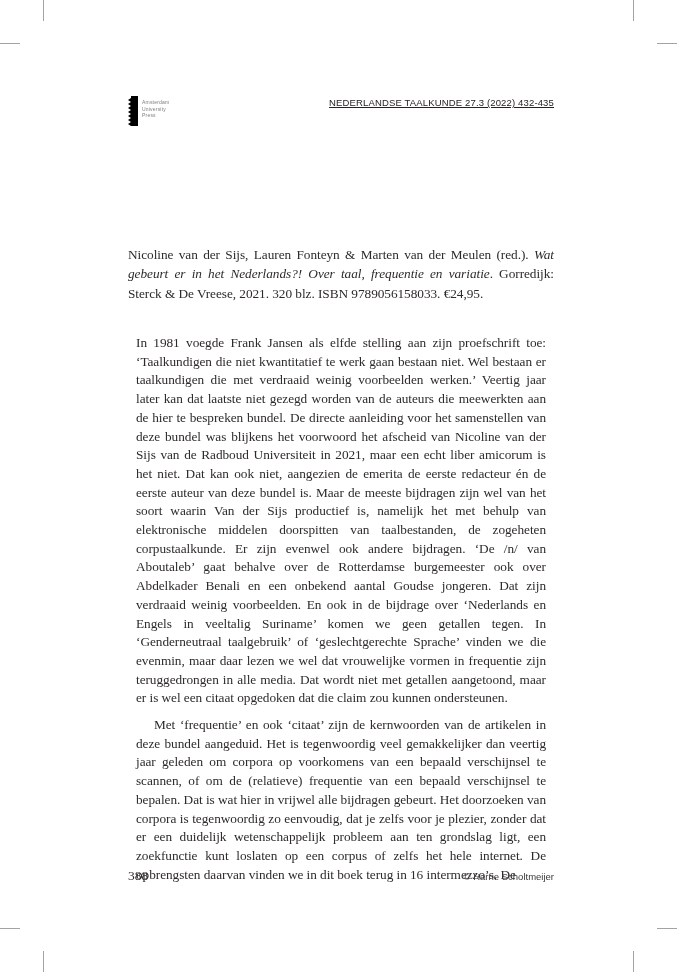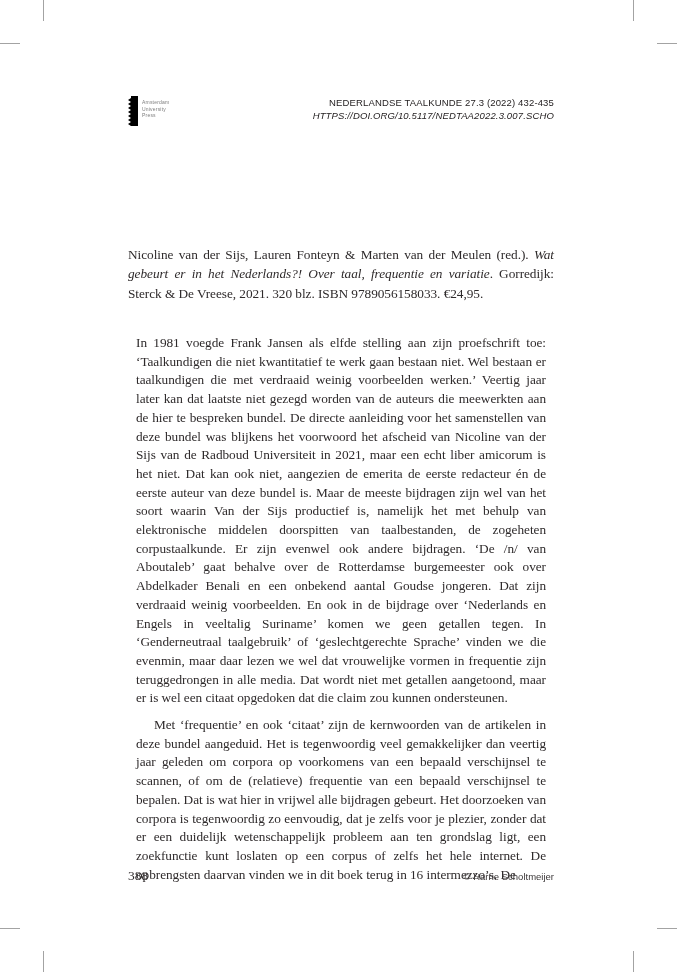--- a/index.html
+++ b/index.html
@@ -55,20 +55,21 @@
     padding-top: 3px;
     letter-spacing: 0.2px;
   }
   .journal-ref {
     text-align: right;
     font-family: "Liberation Sans", sans-serif;
     font-size: 9.5px;
     line-height: 13px;
     color: #262223;
     letter-spacing: 0.15px;
+    text-decoration: underline;
   }
   .journal-ref .doi {
     font-style: italic;
   }
 
   
   .citation {
     position: absolute;
     left: 128px;
     top: 237px;
@@ -143,21 +144,20 @@
         </svg>
       </span>
       <span class="logo-text">
         <span>Amsterdam</span><br>
         <span>University</span><br>
         <span>Press</span>
       </span>
     </div>
     <div class="journal-ref">
       <div>NEDERLANDSE TAALKUNDE 27.3 (2022) 432-435</div>
-      <div class="doi">HTTPS://DOI.ORG/10.5117/NEDTAA2022.3.007.SCHO</div>
     </div>
   </div>
 
   <div class="citation"><span>Nicoline van der Sijs, Lauren Fonteyn &amp; Marten van der Meulen (red.). </span><span class="book-title">Wat gebeurt er in het Nederlands?! Over taal, frequentie en variatie</span><span>. Gorredijk: Sterck &amp; De Vreese, 2021. 320 blz. ISBN 9789056158033. €24,95.</span></div>
 
   <div class="body-text">
     <p>In 1981 voegde Frank Jansen als elfde stelling aan zijn proefschrift toe: ‘Taalkundigen die niet kwantitatief te werk gaan bestaan niet. Wel bestaan er taalkundigen die met verdraaid weinig voorbeelden werken.’ Veertig jaar later kan dat laatste niet gezegd worden van de auteurs die meewerkten aan de hier te bespreken bundel. De directe aanleiding voor het samenstellen van deze bundel was blijkens het voorwoord het afscheid van Nicoline van der Sijs van de Radboud Universiteit in 2021, maar een echt liber amicorum is het niet. Dat kan ook niet, aangezien de emerita de eerste redacteur én de eerste auteur van deze bundel is. Maar de meeste bijdragen zijn wel van het soort waarin Van der Sijs productief is, namelijk het met behulp van elektronische middelen doorspitten van taalbestanden, de zogeheten corpustaalkunde. Er zijn evenwel ook andere bijdragen. ‘De /n/ van Aboutaleb’ gaat behalve over de Rotterdamse burgemeester ook over Abdelkader Benali en een onbekend aantal Goudse jongeren. Dat zijn verdraaid weinig voorbeelden. En ook in de bijdrage over ‘Nederlands en Engels in veeltalig Suriname’ komen we geen getallen tegen. In ‘Genderneutraal taalgebruik’ of ‘geslechtgerechte Sprache’ vinden we die evenmin, maar daar lezen we wel dat vrouwelijke vormen in frequentie zijn teruggedrongen in alle media. Dat wordt niet met getallen aangetoond, maar er is wel een citaat opgedoken dat die claim zou kunnen ondersteunen.</p>
     <p class="indent">Met ‘frequentie’ en ook ‘citaat’ zijn de kernwoorden van de artikelen in deze bundel aangeduid. Het is tegenwoordig veel gemakkelijker dan veertig jaar geleden om corpora op voorkomens van een bepaald verschijnsel te scannen, of om de (relatieve) frequentie van een bepaald verschijnsel te bepalen. Dat is wat hier in vrijwel alle bijdragen gebeurt. Het doorzoeken van corpora is tegenwoordig zo eenvoudig, dat je zelfs voor je plezier, zonder dat er een duidelijk wetenschappelijk probleem aan ten grondslag ligt, een zoekfunctie kunt loslaten op een corpus of zelfs het hele internet. De opbrengsten daarvan vinden we in dit boek terug in 16 intermezzo’s. De</p>
   </div>
 

